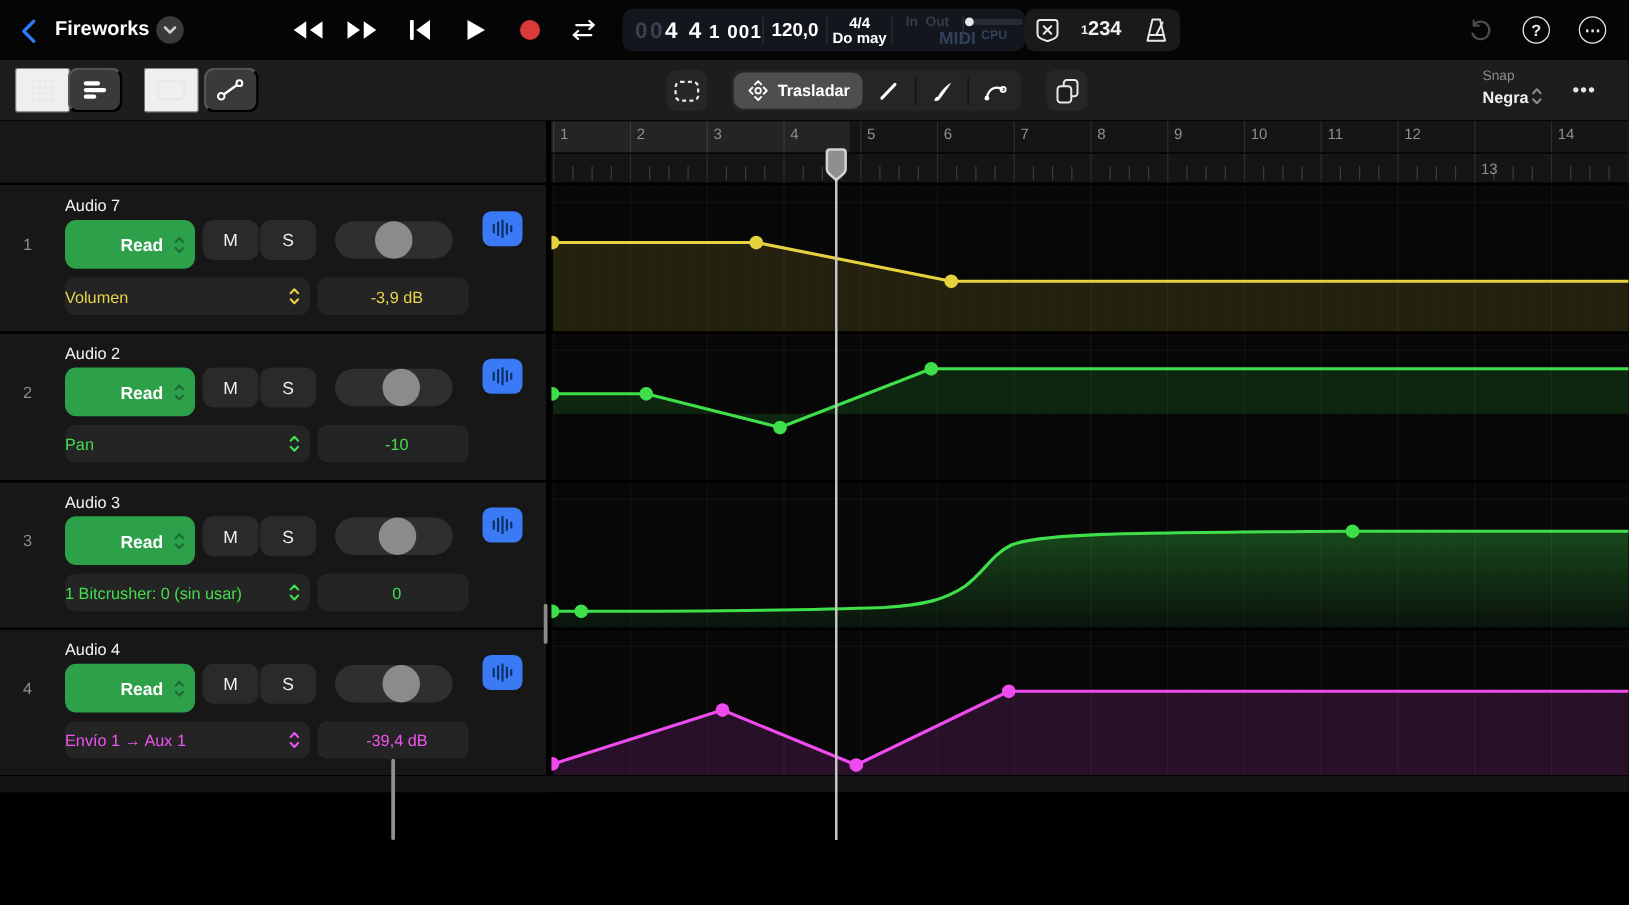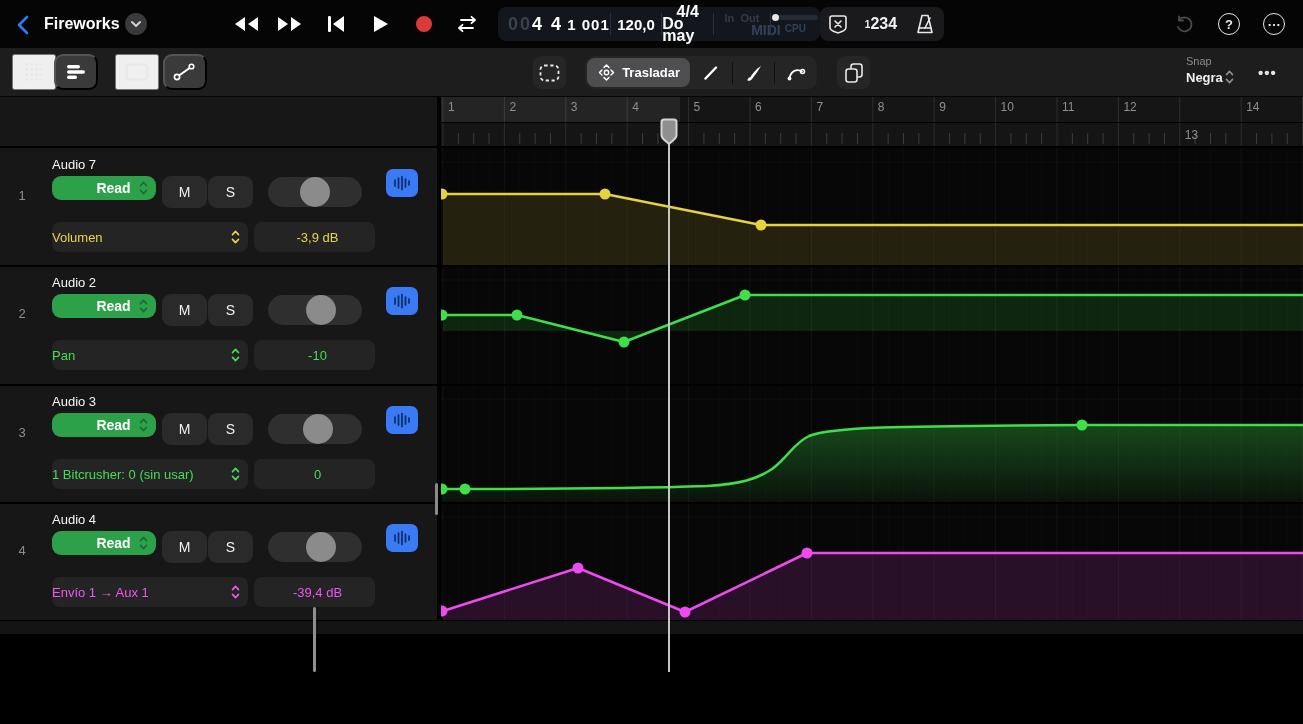--- a/index.html
+++ b/index.html
@@ -17,21 +17,21 @@
 
   
   #lcd { position:absolute; left:498px; top:7px; width:322px; height:34px; background:#13161c; border-radius:8px; display:flex; align-items:center; }
   .lcd-div { width:1px; height:22px; background:#2a2f38; }
   .lcd-dim { color:#3b424e; }
   #lcd-pos { font-size:15px; padding-left:10px; width:118px; white-space:nowrap; }
   #lcd-pos .big { font-size:18px; font-weight:700; letter-spacing:2px; }
   #lcd-pos .rest { font-size:15px; font-weight:600; letter-spacing:1px; }
   #lcd-tempo { width:62px; text-align:center; font-size:15px; font-weight:600; }
   .lcd-stack { display:flex; flex-direction:column; align-items:center; justify-content:center; line-height:12px; }
-  #lcd-sig { width:62px; font-size:16px; font-weight:700; }
+  #lcd-sig { width:62px; font-size:12px; font-weight:700; }
   #lcd-midi { width:56px; font-size:11px; font-weight:700; color:#343c49; }
   #lcd-midi .sub { color:#32415c; font-size:14px;margin-left:48px; }
   #lcd-cpu { width:60px; }
   #cpu-bar { width:46px; height:5px; background:#252b35; border-radius:3px; position:relative; margin:0 auto 3px; }
   #cpu-dot { position:absolute; left:0; top:-1px; width:7px; height:7px; border-radius:50%; background:#e8e8e8; }
   #lcd-cpu .sub { color:#32415c; font-size:10px; font-weight:700; text-align:center; }
 
   #tb-right-group { position:absolute; left:820px; top:7px; width:124px; height:34px; background:#1a1a1c; border-radius:8px; display:flex; align-items:center; justify-content:space-around; }
   #countin { font-weight:700; color:#f2f2f2; }
   #countin .sm { font-size:10px; vertical-align:6px; }
@@ -52,21 +52,21 @@
   #snap-value { font-size:13px; font-weight:600; color:#f0f0f0; display:flex; align-items:center; gap:2px; }
   #snap-value .chev { color:#8b8b90; }
   .dots-h { font-size:15px; font-weight:700; color:#e3e3e3; letter-spacing:1px; }
 
   
   #hdr-top { position:absolute; left:0; top:97px; width:437px; height:51px; background:#171717; }
   #track-panel { position:absolute; left:0; top:97px; width:437px; height:537px; background:#171717; }
   .track-row { position:absolute; left:0; width:437px; }
   .tnum { position:absolute; left:0; width:44px; text-align:center; top:40px; font-size:13px; color:#8d8d8d; }
   .tname { position:absolute; left:52px; top:9px; font-size:13px; color:#f5f5f5; }
-  .read-btn { position:absolute; left:52px; top:28px; width:104px; height:24px; background:#2da04a; border-radius:9px; display:flex; align-items:center; justify-content:center; gap:8px; font-size:14px; font-weight:600; color:#fff;padding-left:36px; }
+  .read-btn { position:absolute; left:52px; top:28px; width:104px; height:39px; background:#2da04a; border-radius:9px; display:flex; align-items:center; justify-content:center; gap:8px; font-size:14px; font-weight:600; color:#fff;padding-left:36px; }
   .read-btn .chev { color:#1b6e33; }
   .ms-btn { position:absolute; top:28px; width:45px; height:32px; background:#2a2a2b; border-radius:9px; display:flex; align-items:center; justify-content:center; font-size:14px; color:#f0f0f0; }
   .m-btn { left:162px; } .s-btn { left:208px; }
   .vol-slider { position:absolute; left:268px; top:29px; width:94px; height:30px; background:#2f2f30; border-radius:15px; }
   .vol-knob { position:absolute; left:32px; top:0px; width:30px; height:30px; border-radius:50%; background:#8b8b8b; }
   .wave-btn { position:absolute; left:386px; top:21px; width:32px; height:28px; background:#3a7af5; border-radius:7px; display:flex; align-items:center; justify-content:center; }
   .param-field { position:absolute; left:52px; top:74px; width:196px; height:30px; background:#242425; border-radius:8px; display:flex; align-items:center; font-size:13px; }
   .param-field .lbl { flex:1; text-align:left; }
   .param-field .chev { margin-right:8px; }
   .value-field { position:absolute; left:254px; top:74px; width:121px; height:30px; background:#242425; border-radius:8px; display:flex; align-items:center; justify-content:center; font-size:13px;padding-left:6px; }

